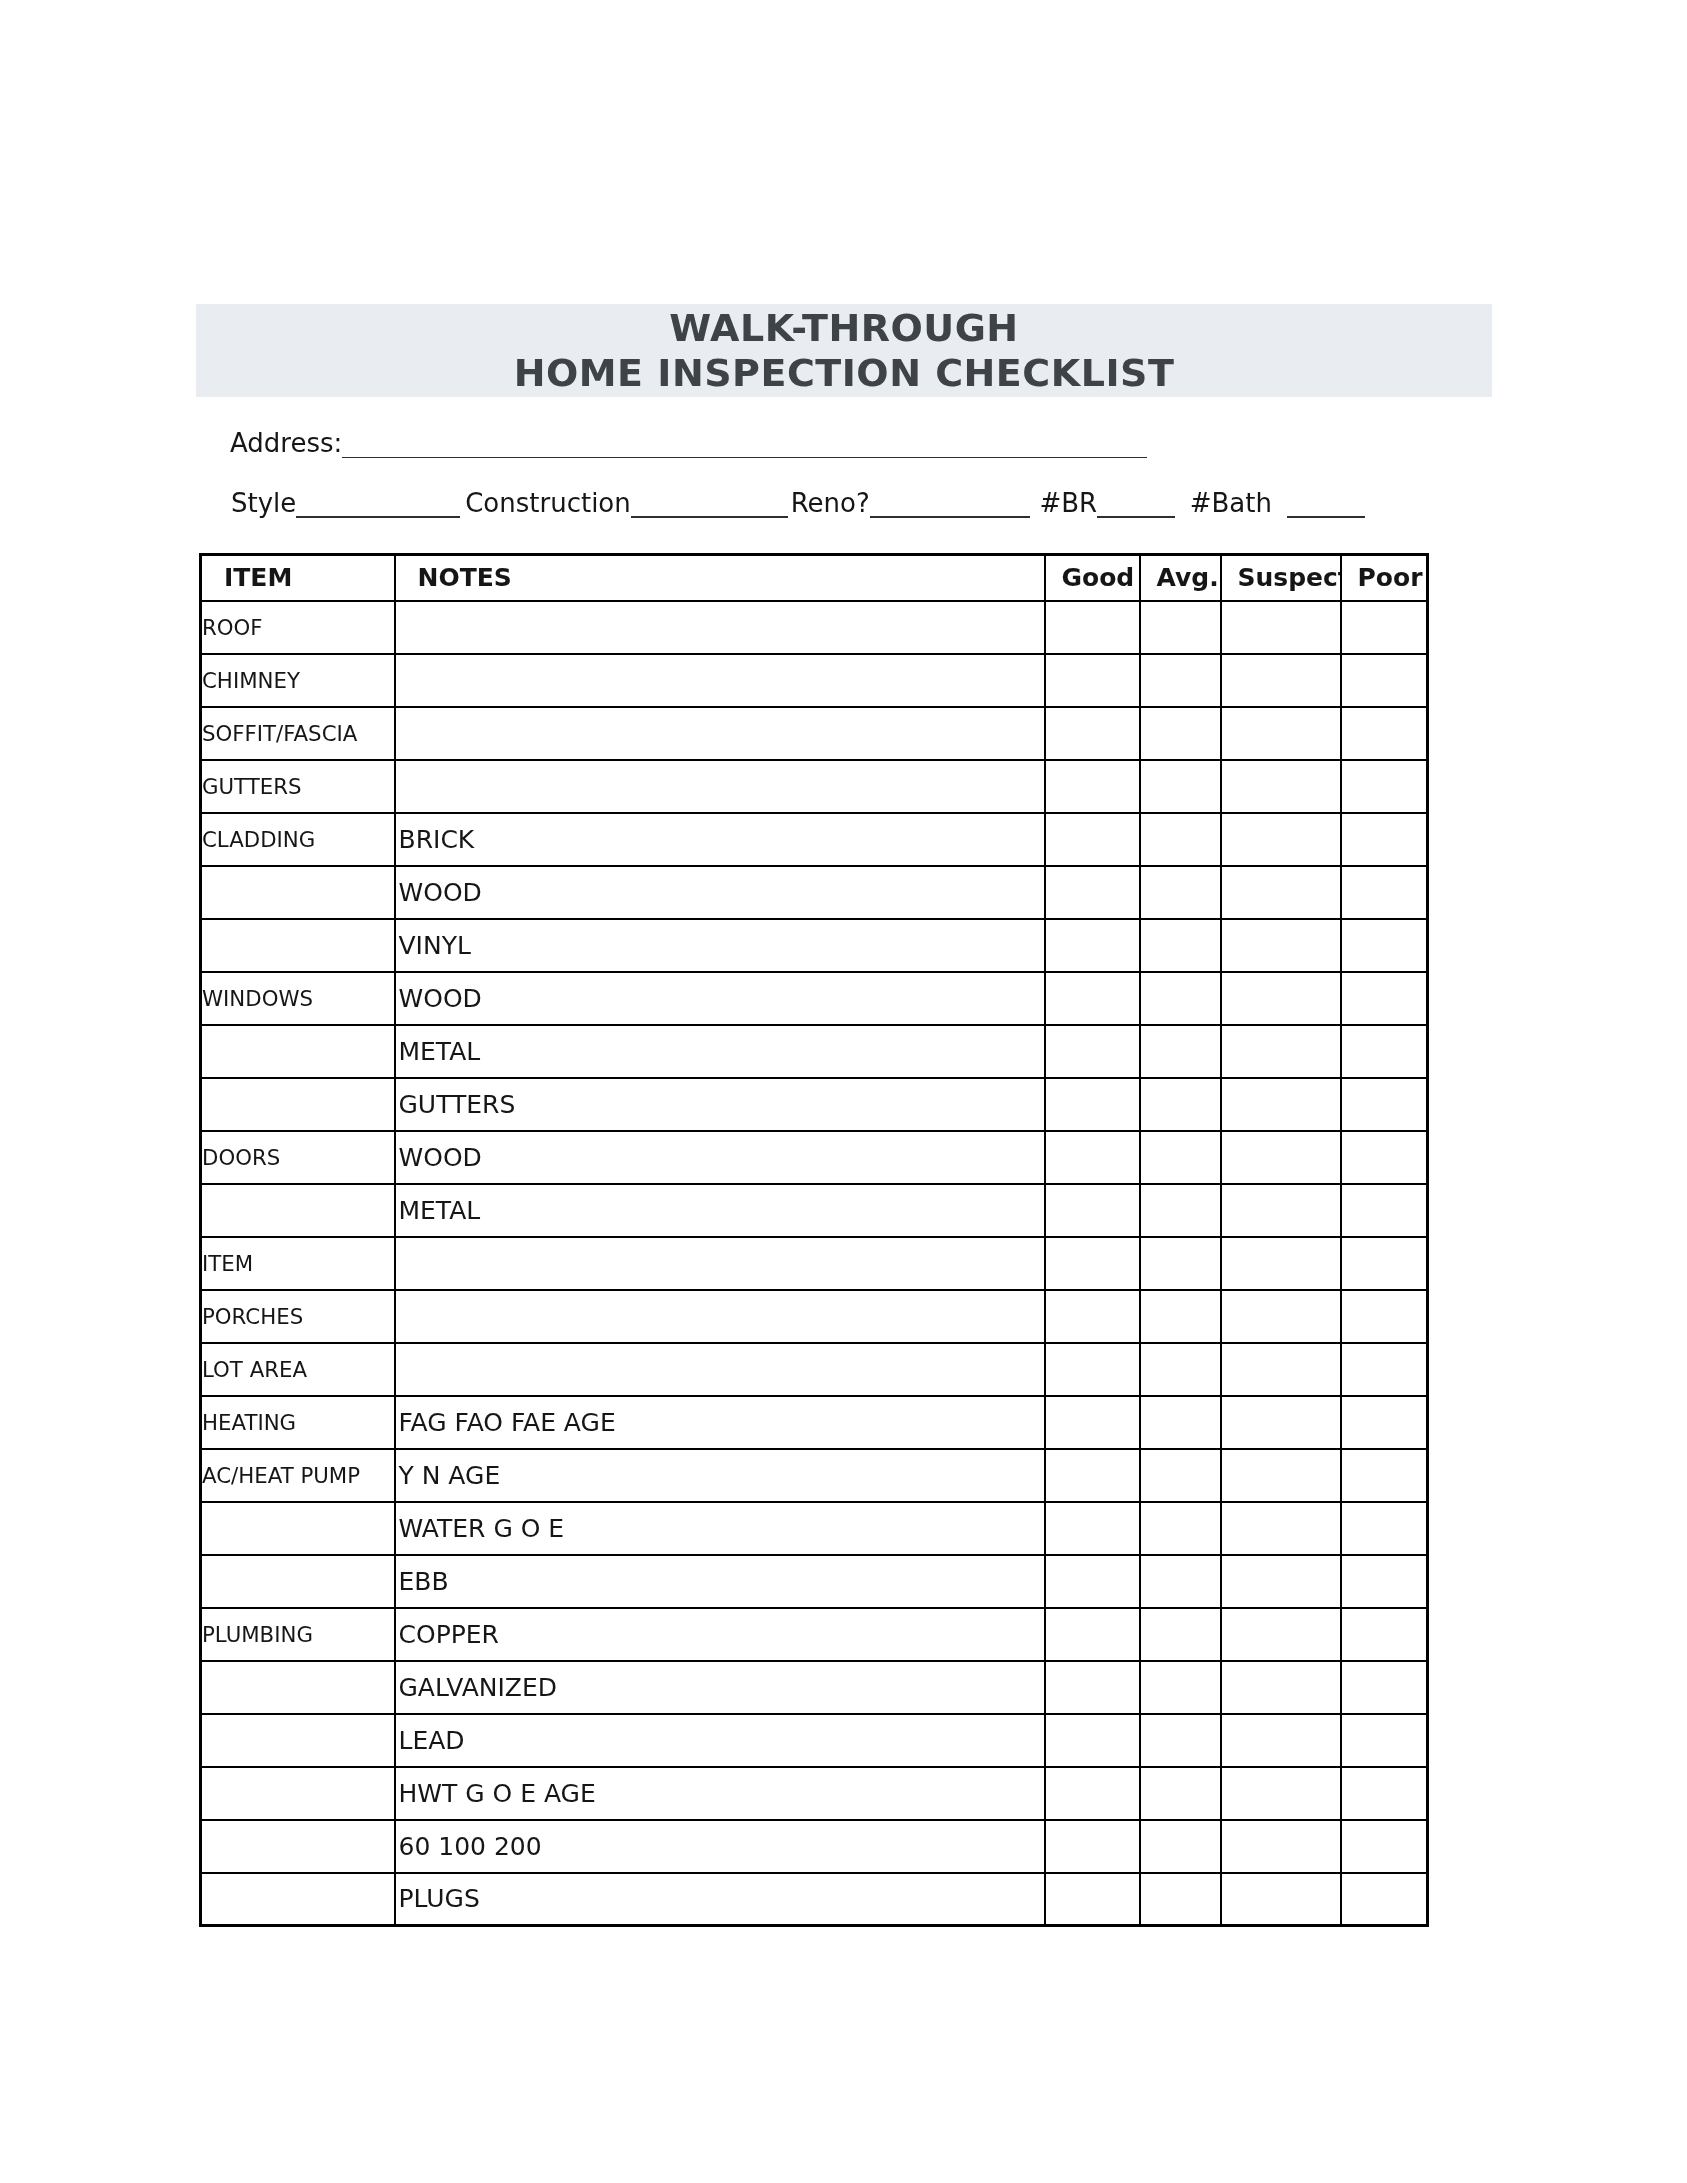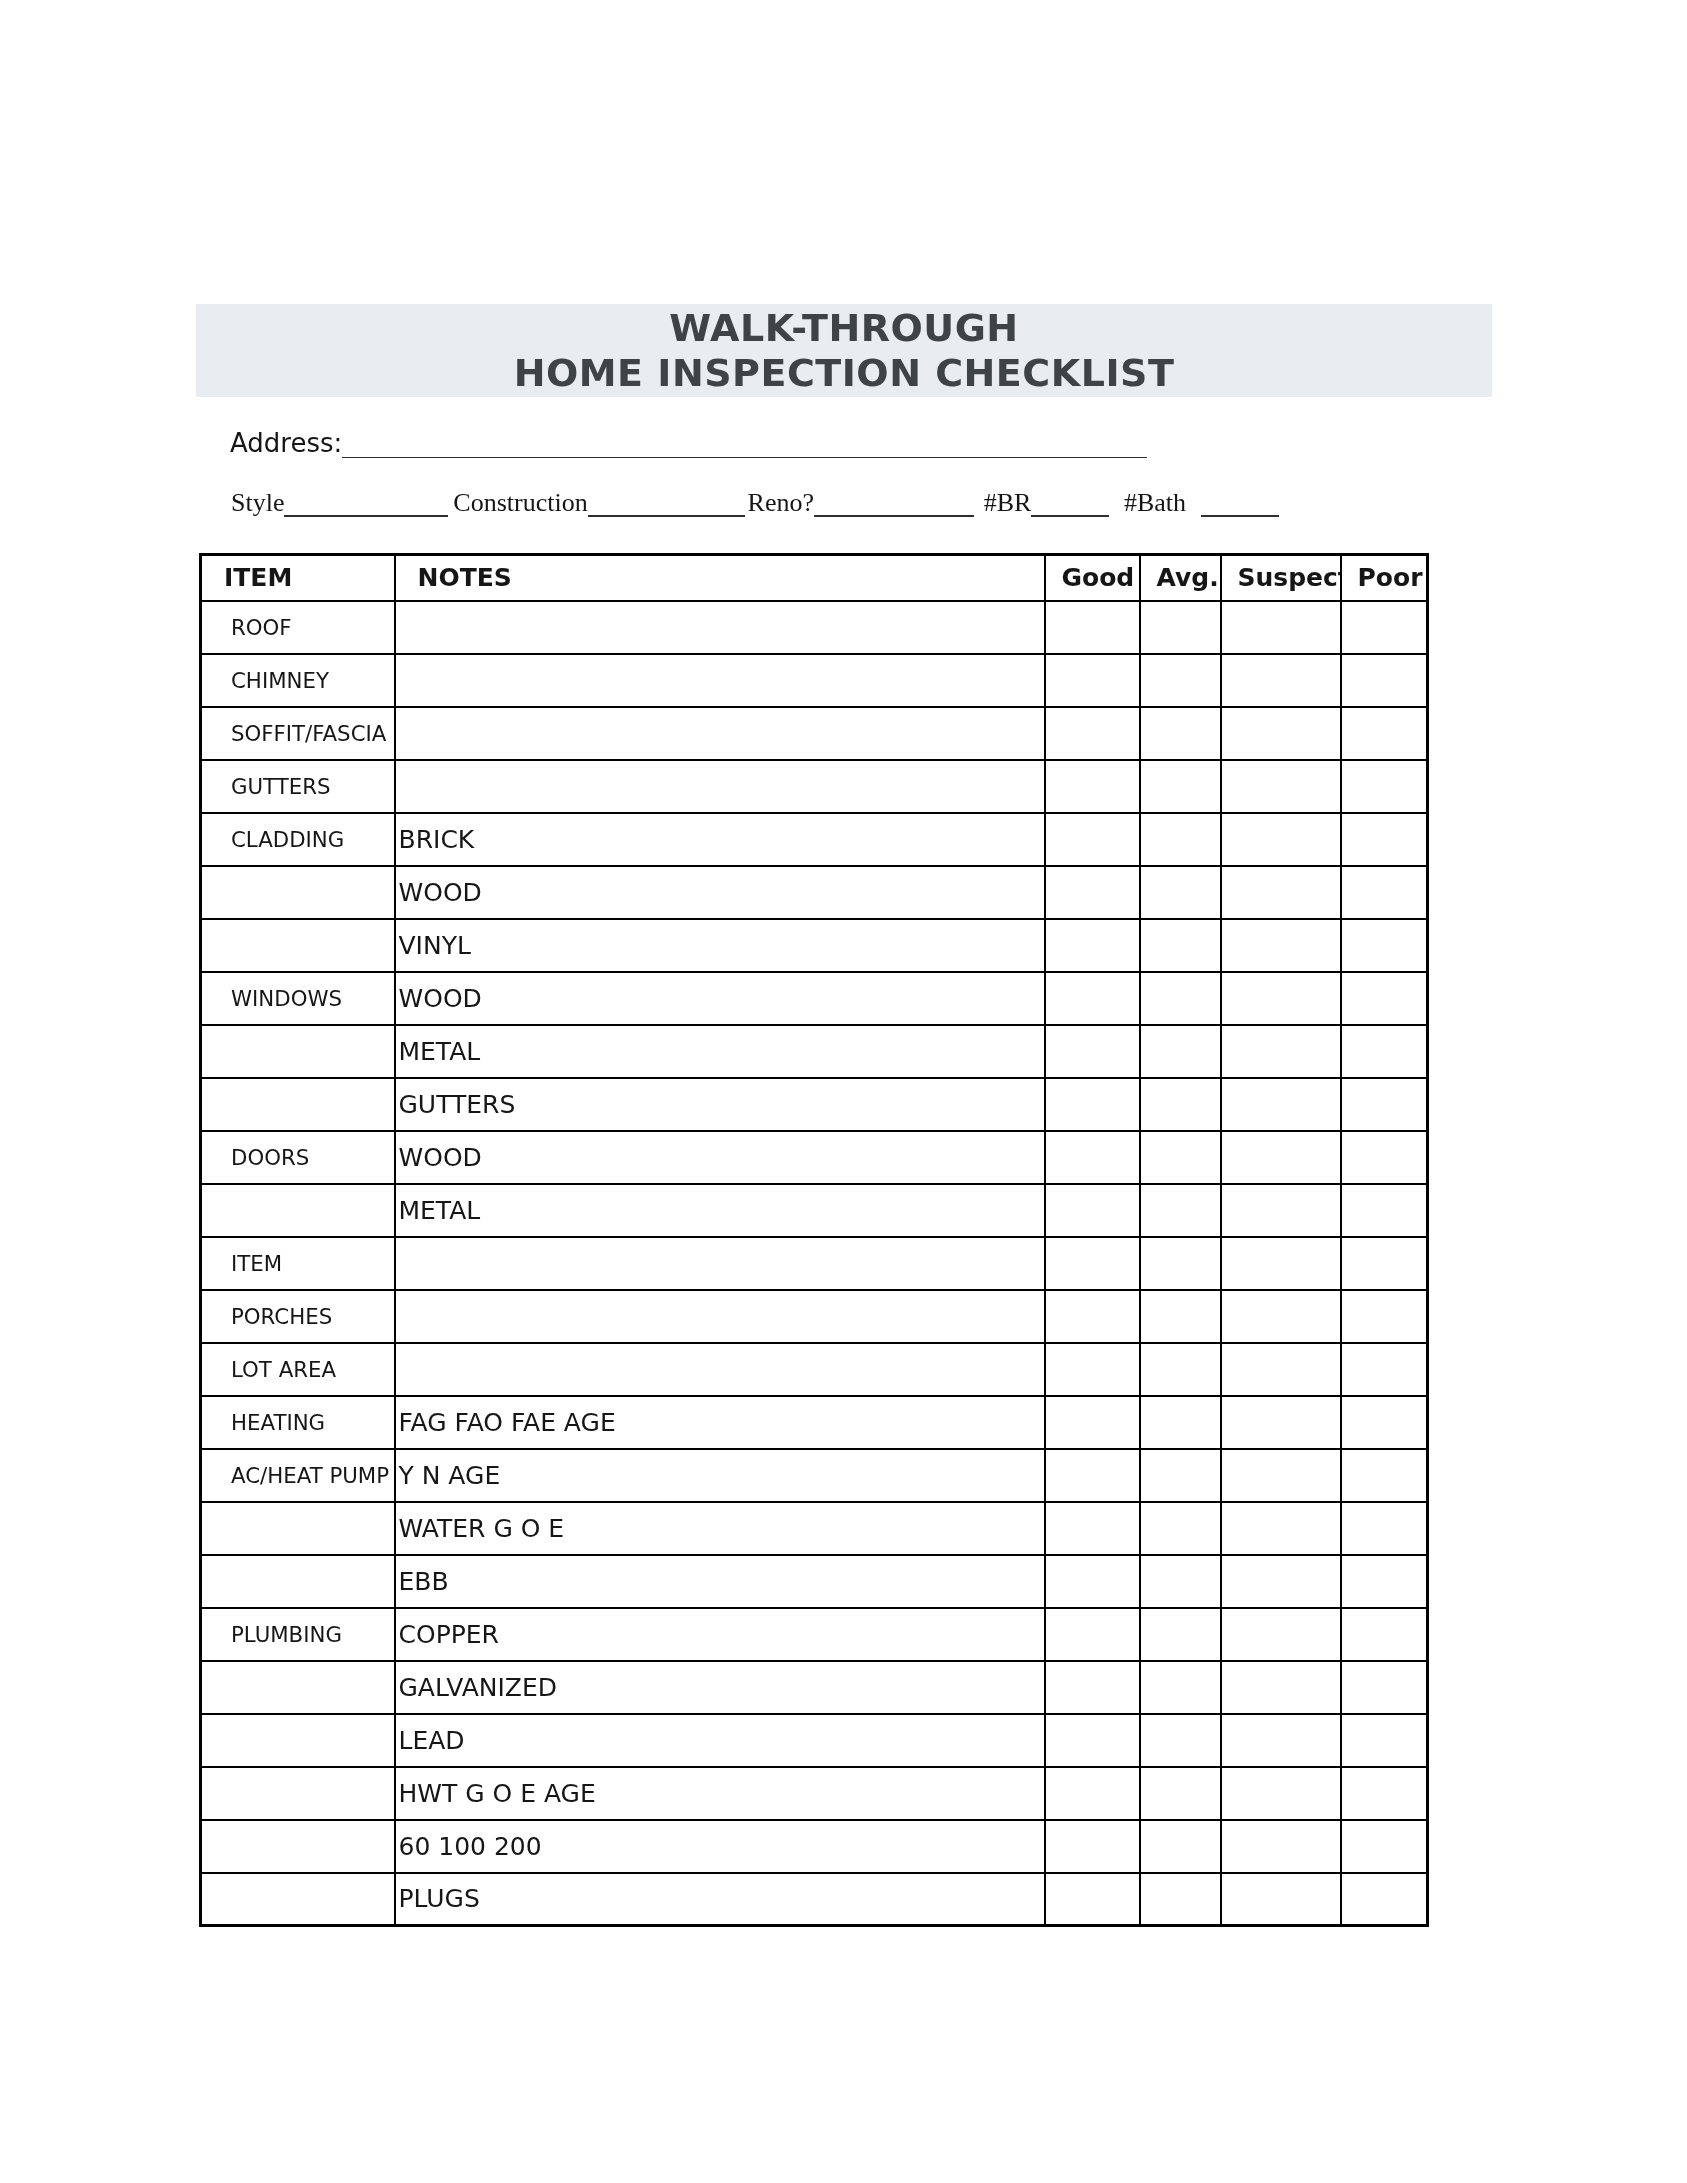--- a/index.html
+++ b/index.html
@@ -38,21 +38,20 @@
     position:absolute;
     left:230px; top:428px;
     font-size:26px;
     white-space:nowrap;
   }
   .style-row {
     position:absolute;
     left:231px; top:488px;
     font-size:26px;
     white-space:nowrap;
-    font-family:Liberation Serif, serif;
   }
   .uline {
     display:inline-block;
     height:1px;
     border-bottom:2.9px solid #2f2f2f;
     vertical-align:-5.8px;
   }
   .address-row .uline { width:805px; border-bottom-width:1.9px; }
   .u-style   { width:164px; }
   .u-constr  { width:157px; }
@@ -88,21 +87,21 @@
     font-weight:bold;
   }
   th.c-rate {
     text-align:right;
     font-size:25px;
     font-weight:bold;
     padding:0 16px;
   }
   td.c-item {
     font-size:21.3px;
-    padding-left:29px;
+    padding-left:0;
     font-weight:normal;
   }
   td.c-notes {
     font-size:25px;
     padding-left:3px;
   }
   td.c-rate { padding:0; }
 </style>
 </head>
 <body>

